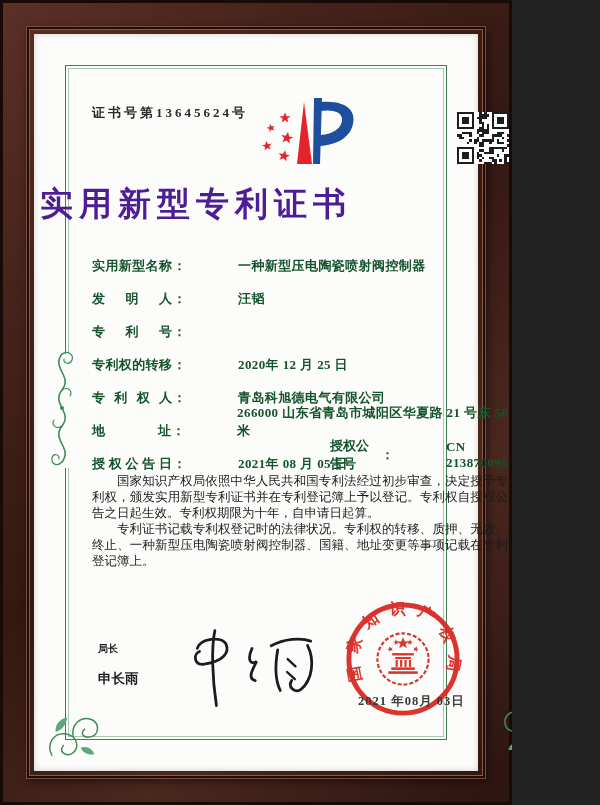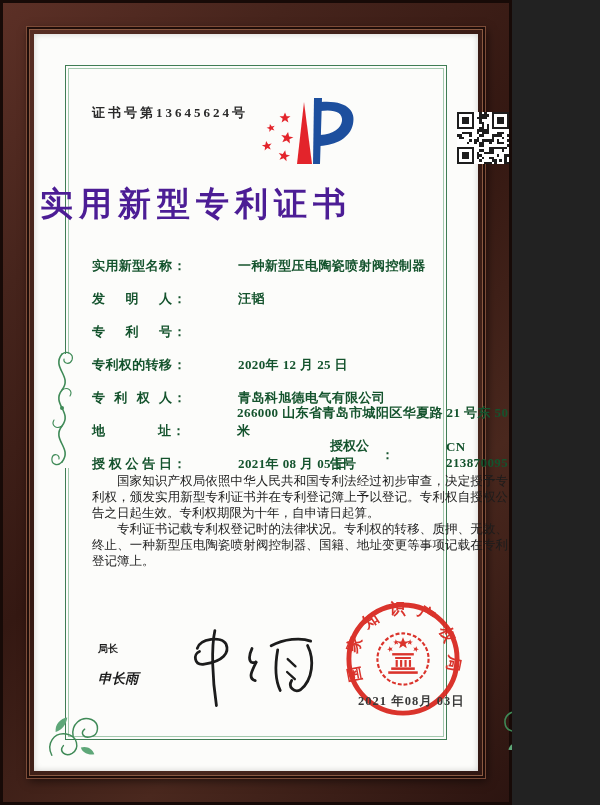--- a/index.html
+++ b/index.html
@@ -28,21 +28,21 @@
   .flabel{display:inline-block;width:80px;text-align:justify;text-align-last:justify;}
   .fcolon{margin:0 4px 0 1px;}
   .fvalue{letter-spacing:.4px;margin-left:48px;}
   .grant2{position:absolute;left:238px;display:flex;align-items:center;}
   
   .paras{position:absolute;left:58px;top:440px;width:416px;font-size:12.5px;line-height:16px;
     color:#1c1c1c;text-align:justify;font-weight:500;font-family:Liberation Mono, monospace;}
   .paras p{margin:0;text-indent:2em;}
   
   .signoff-title{position:absolute;left:64px;top:608px;font-size:10px;font-weight:600;color:#1c1c1c;text-align:center;}
-  .signoff-name{position:absolute;left:64px;top:636px;font-size:13.5px;font-weight:600;color:#1c1c1c;font-style:italic;}
+  .signoff-name{position:absolute;left:64px;top:636px;font-size:13.5px;font-weight:600;color:#1c1c1c;}
   .signature{position:absolute;left:150px;top:586px;width:150px;height:92px;transform:rotate(-2deg);}
   .seal{position:absolute;left:310px;top:566px;width:118px;height:118px;opacity:.93;}
   .seal-date{position:absolute;left:324px;top:659px;font-size:12.5px;font-weight:700;
     color:#3a3a3a;letter-spacing:1px;z-index:5;}
   
   .orn{position:absolute;pointer-events:none;}
   .orn-left{left:12px;top:316px;width:32px;height:122px;}
   .orn-right{left:488px;top:304px;width:32px;height:122px;transform:scaleX(-1);}
   .orn-bl{left:12px;top:670px;width:58px;height:60px;}
   .orn-br{left:464px;top:660px;width:62px;height:68px;transform:scaleX(-1);}

